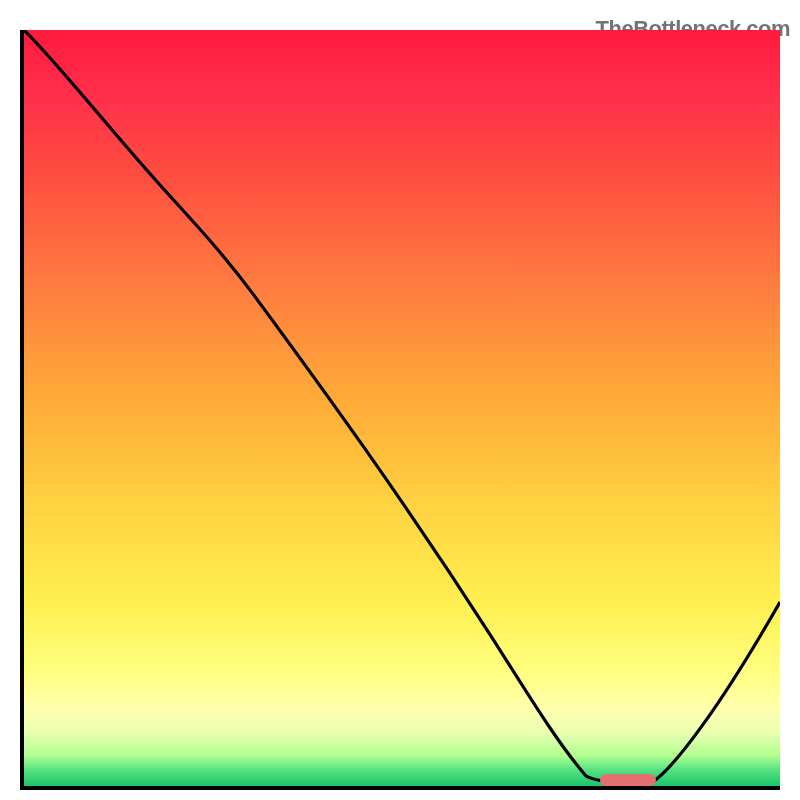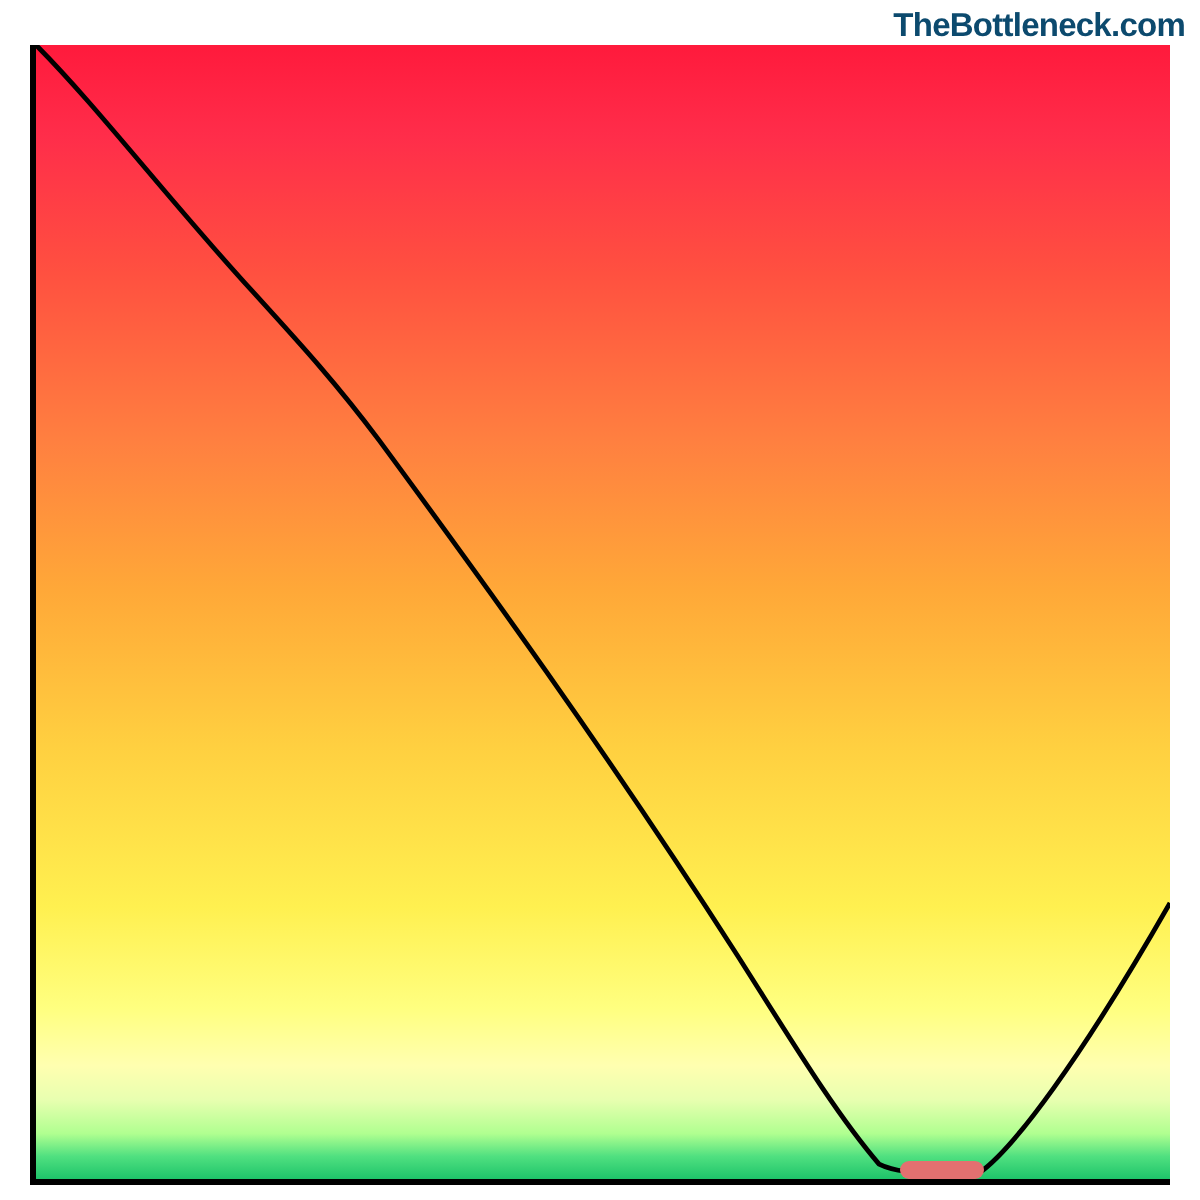--- a/index.html
+++ b/index.html
@@ -10,25 +10,25 @@
     background: #ffffff;
     font-family: Arial, Helvetica, sans-serif;
   }
   .container {
     position: relative;
     width: 800px;
     height: 800px;
   }
   .watermark {
     position: absolute;
-    top: 4px;
+    top: 16px;
     right: 10px;
     font-size: 22px;
     font-weight: bold;
-    color: #0c4a6e;
+    color: #737373;
     letter-spacing: -0.5px;
   }
   .plot-frame {
     position: absolute;
     left: 20px;
     top: 30px;
     width: 760px;
     height: 760px;
     border-left: 4px solid #000;
     border-bottom: 4px solid #000;

